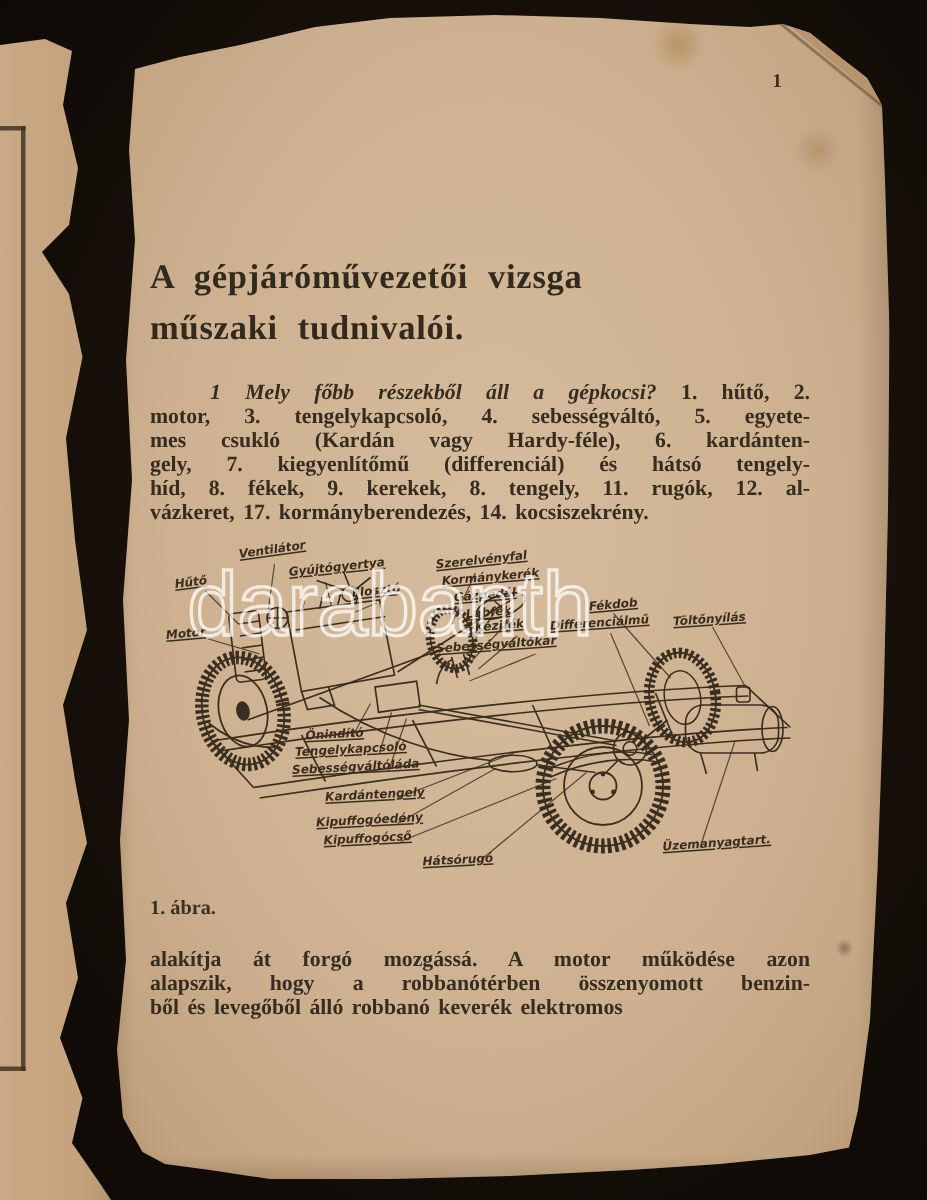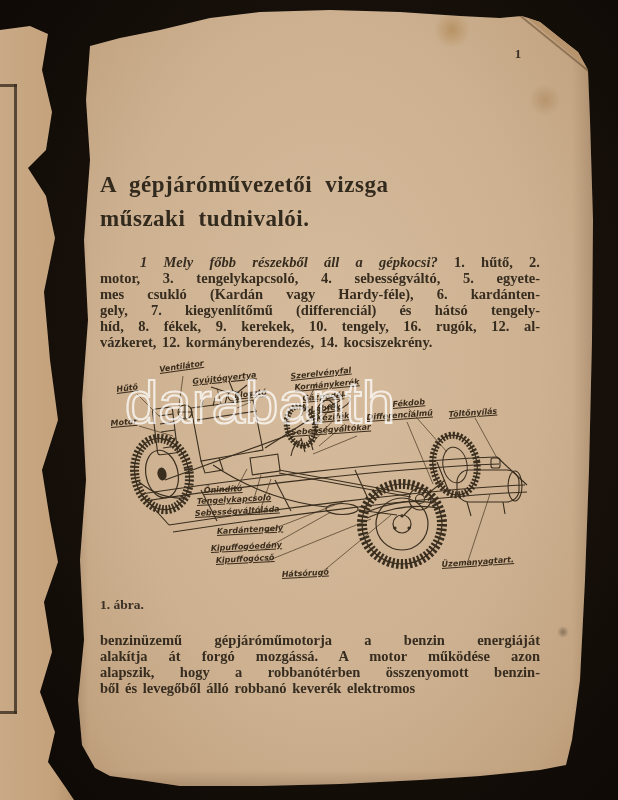--- a/index.html
+++ b/index.html
@@ -74,22 +74,22 @@
     <div class="title">
       <div>A gépjáróművezetői vizsga</div>
       <div>műszaki tudnivalói.</div>
     </div>
 
     <div class="para para1">
       <div class="pline first"><span class="q">1 Mely főbb részekből áll a gépkocsi?</span> <span>1. hűtő, 2.</span></div>
       <div class="pline">motor, 3. tengelykapcsoló, 4. sebességváltó, 5. egyete-</div>
       <div class="pline">mes csukló (Kardán vagy Hardy-féle), 6. kardánten-</div>
       <div class="pline">gely, 7. kiegyenlítőmű (differenciál) és hátsó tengely-</div>
-      <div class="pline">híd, 8. fékek, 9. kerekek, 10. tengely, 16. rugók, 12. al-</div>
-      <div class="pline last">vázkeret, 12. kormányberendezés, 14. kocsiszekrény.</div>
+      <div class="pline">híd, 8. fékek, 9. kerekek, 8. tengely, 11. rugók, 12. al-</div>
+      <div class="pline last">vázkeret, 17. kormányberendezés, 14. kocsiszekrény.</div>
     </div>
 
     <div class="figure">
       <svg class="chassis" width="460" height="238" viewBox="0 0 460 238">
         <g stroke="#4a3a26" stroke-width="0.8" fill="none" opacity="0.9">
           <path d="M78,14 L74,44"></path>
             <path d="M32,32 L54,54"></path>
             <path d="M34,64 L68,74"></path>
           <path d="M112,26 L116,42"></path>
             <path d="M146,40 L132,46"></path>
@@ -203,21 +203,20 @@
       <span class="dlabel" style="left:112px;top:165px;transform:rotate(-3deg);">Kardántengely</span>
       <span class="dlabel" style="left:106px;top:182px;transform:rotate(-3deg);">Kipuffogóedény</span>
       <span class="dlabel" style="left:111px;top:194px;transform:rotate(-3deg);">Kipuffogócső</span>
       <span class="dlabel" style="left:177px;top:208px;transform:rotate(-3deg);">Hátsórugó</span>
       <span class="dlabel" style="left:337px;top:198px;transform:rotate(-4deg);">Üzemanyagtart.</span>
     </div>
 
     <div class="caption">1. ábra.</div>
 
     <div class="para para2">
-      <div class="pline">benzinüzemű gépjáróműmotorja a benzin energiáját</div>
       <div class="pline">alakítja át forgó mozgássá. A motor működése azon</div>
       <div class="pline">alapszik, hogy a robbanótérben összenyomott benzin-</div>
       <div class="pline last">ből és levegőből álló robbanó keverék elektromos</div>
     </div>
 
     <div class="watermark">darabanth</div>
   </div>
 
 </div>
 

